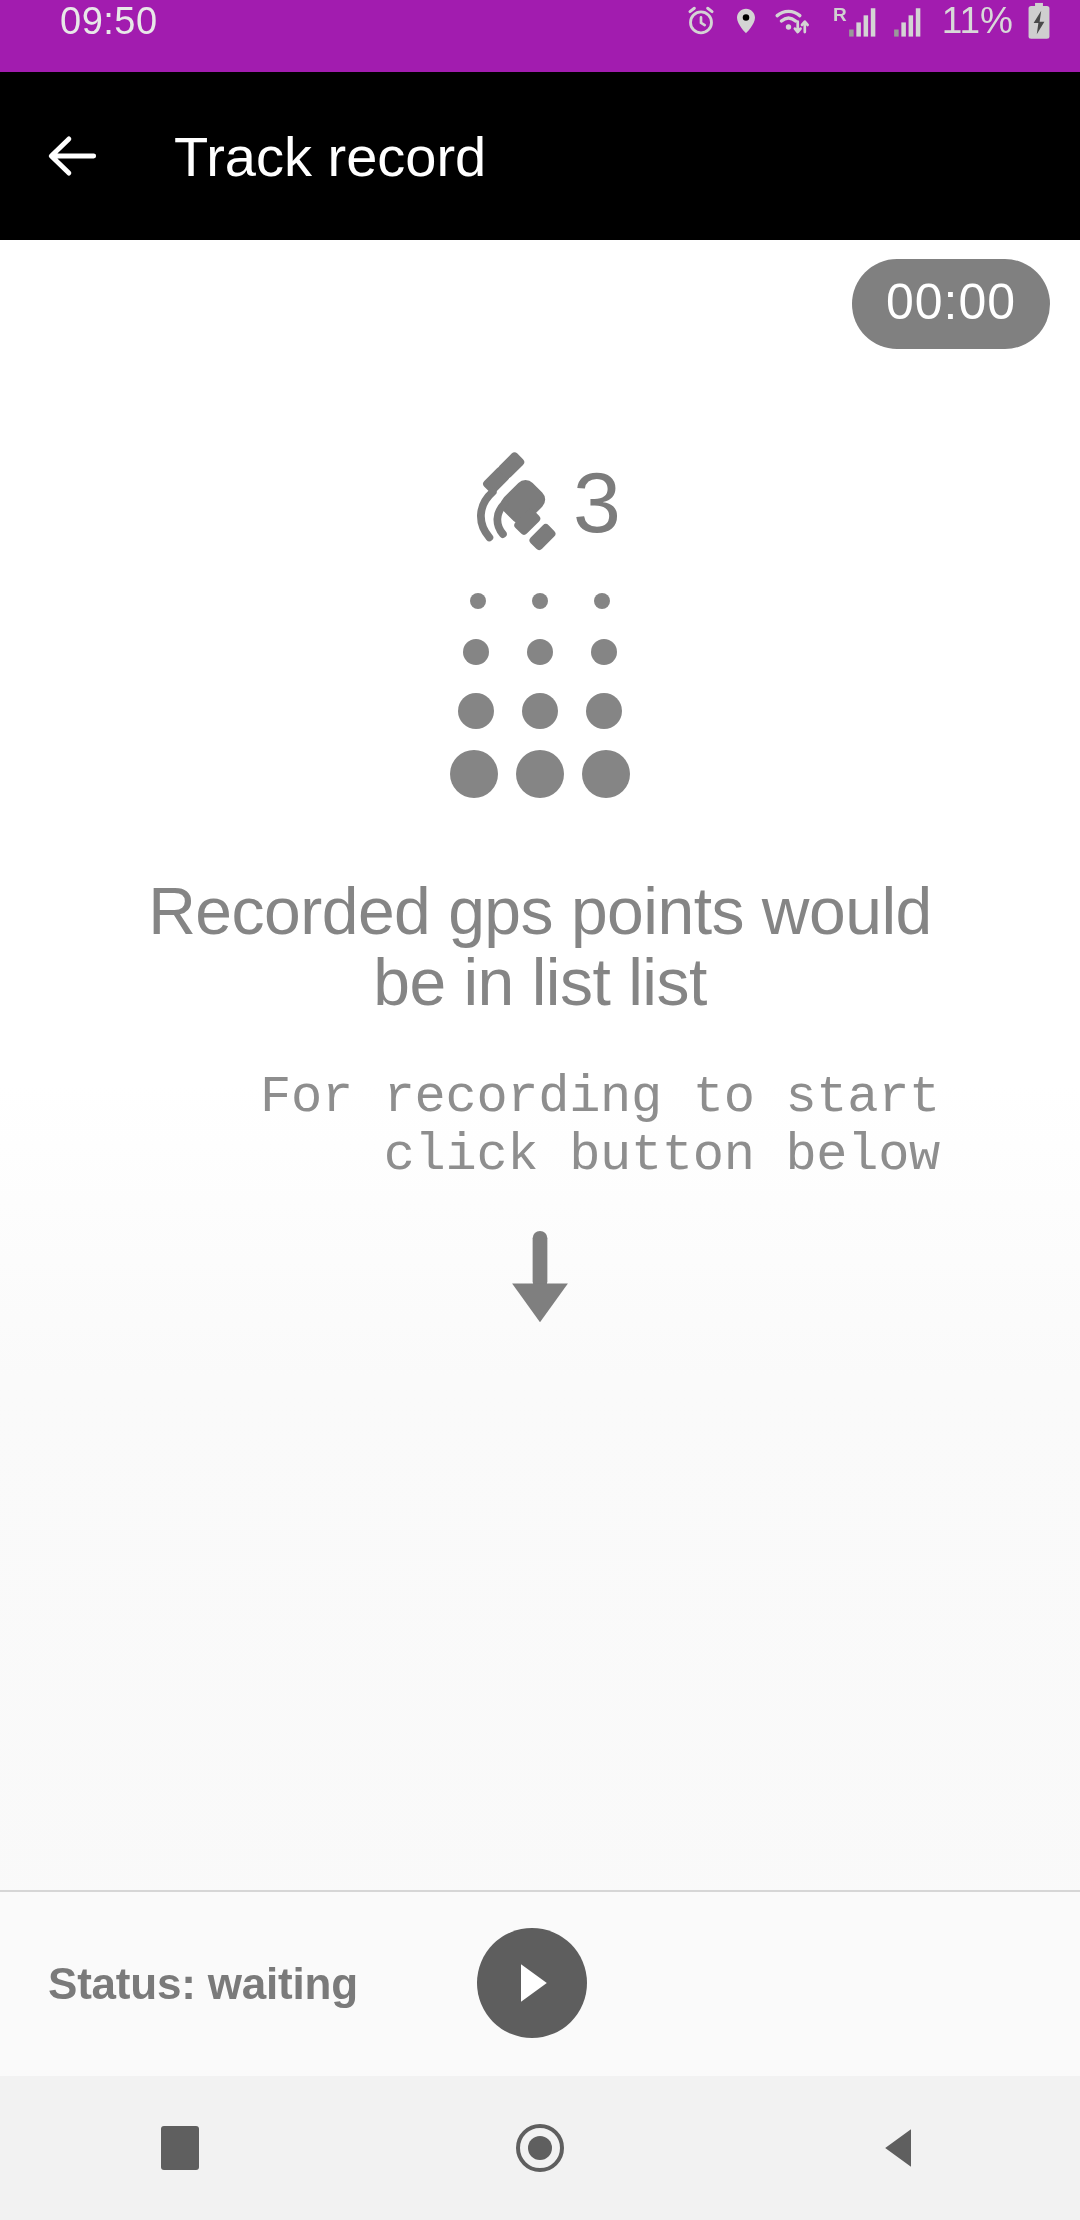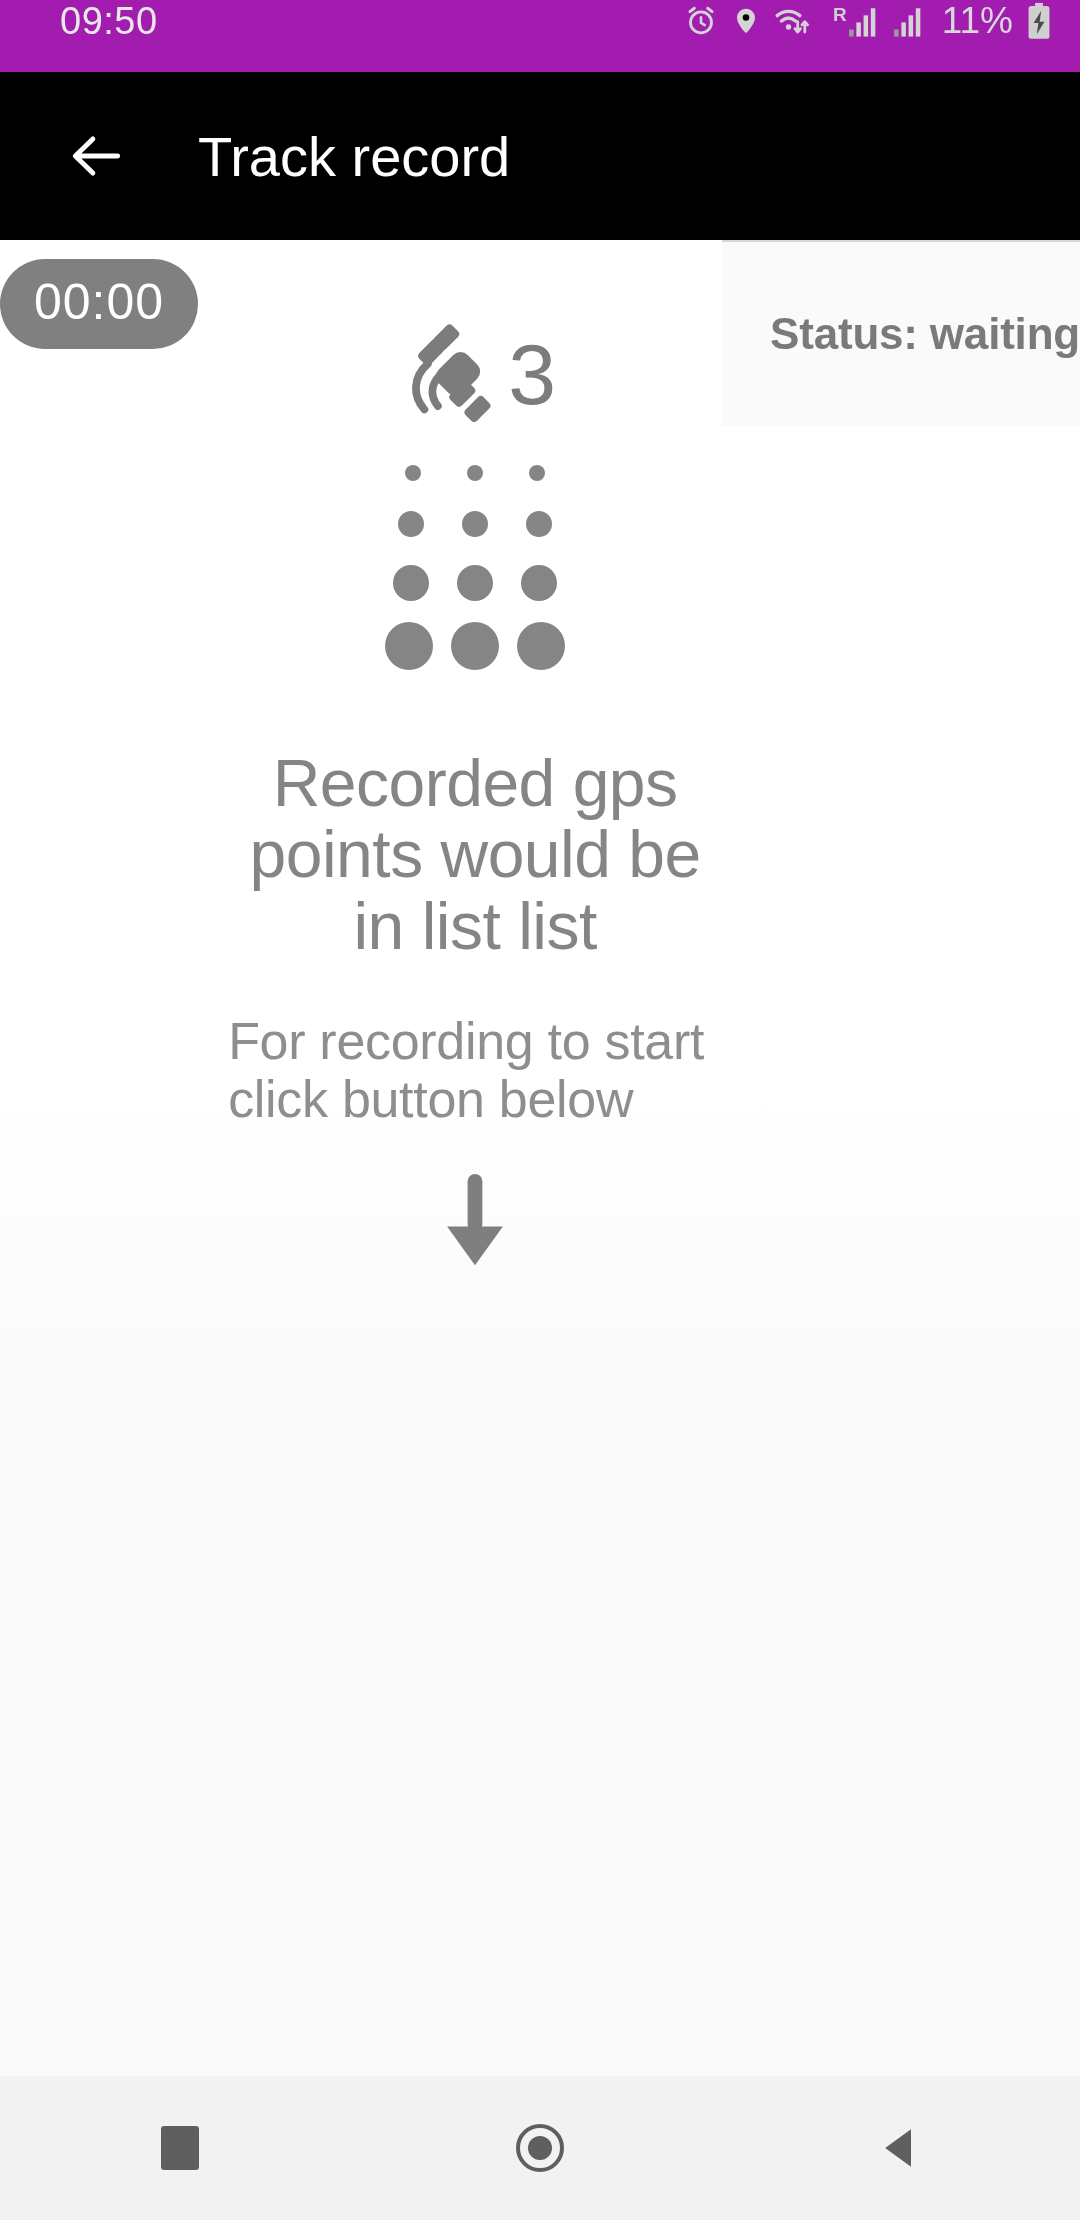--- a/index.html
+++ b/index.html
@@ -43,42 +43,42 @@
   .sb-roam-r {
     color:#d0d0d0; font-size:19px; line-height:1;
     margin-top:1px; font-weight:bold;
   }
 
   
   .appbar {
     height:168px;
     background:#000000;
     display:flex; align-items:center;
-    padding-left:58px;
+    padding-left:34px;
     flex:none;
   }
   .back-btn {
     width:78px; height:78px;
     display:flex; align-items:center; justify-content:center;
     cursor:pointer;
   }
   .appbar-title {
     color:#ffffff;
     font-size:56px;
     margin-left:62px;
     letter-spacing:0px;
     white-space:nowrap;
   }
 
   
   .content {
     position:relative;
     flex:1;
     background:linear-gradient(180deg,#ffffff 0%,#ffffff 46%,#fafafa 62%,#f9f9f9 100%);
-    display:flex; flex-direction:row;
+    display:flex; flex-direction:column;
     overflow:hidden;
   }
 
   
   .chip-row {
     height:128px;
     display:flex; align-items:center; justify-content:flex-end;
     padding-right:30px;
     flex:none;
   }
@@ -142,24 +142,25 @@
     line-height:1.08;
     text-align:center;
     max-width:830px;
     margin-top:30px;
     letter-spacing:-0.5px;
   }
   .empty-sub {
     color:#8e8e8e;
     font-size:52px;
     line-height:1.12;
-    text-align:left;
+    text-align:right;
     max-width:800px;
     margin-top:50px;
     letter-spacing:-0.3px;
+    font-family:Liberation Mono, monospace;
   }
   .down-arrow {
     margin-top:42px;
   }
 
   
   .control-bar {
     height:186px;
     flex:none;
     border-top:2px solid #d6d6d6;

